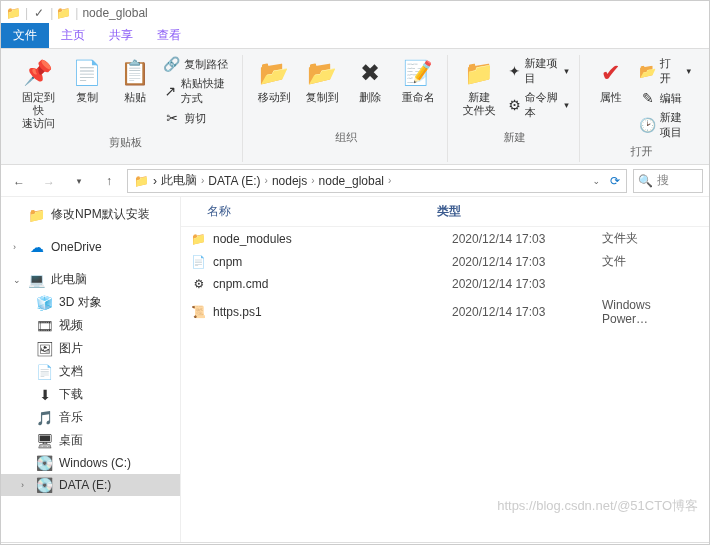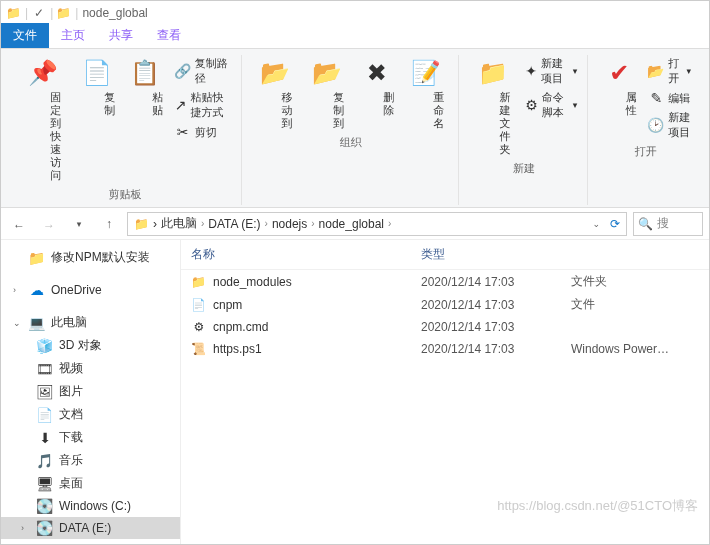--- a/index.html
+++ b/index.html
@@ -9,47 +9,47 @@
 .titlebar .sep { color: #ccc; }
 .tabs { height: 24px; display: flex; align-items: flex-end; background: #fff; border-bottom: 1px solid #ddd; }
 .tab { padding: 4px 12px; color: #8b5cf6; cursor: pointer; }
 .tab.active { background: #1979ca; color: #fff; }
 .ribbon { background: #f5f6f7; border-bottom: 1px solid #ddd; padding: 6px 8px 2px; display: flex; gap: 2px; }
 .ribbon-group { display: flex; flex-direction: column; align-items: center; padding: 0 8px; border-right: 1px solid #e3e3e3; }
 .ribbon-group:last-child { border-right: none; }
 .ribbon-row { display: flex; gap: 6px; align-items: flex-start; min-height: 72px; }
 .ribbon-btn-lg { display: flex; flex-direction: column; align-items: center; gap: 2px; padding: 2px 4px; cursor: pointer; min-width: 42px; }
 .ribbon-btn-lg .ic { width: 32px; height: 32px; display: flex; align-items: center; justify-content: center; font-size: 24px; }
-.ribbon-btn-lg .lbl { font-size: 11px; text-align: center; line-height: 13px; margin-left: 24px; }
+.ribbon-btn-lg .lbl { font-size: 11px; text-align: center; line-height: 13px; }
 .ribbon-sub { display: flex; flex-direction: column; gap: 2px; font-size: 11px; }
 .ribbon-sub-item { display: flex; align-items: center; gap: 4px; padding: 1px 2px; cursor: pointer; }
 .ribbon-sub-item .sic { width: 16px; height: 16px; display: inline-flex; align-items: center; justify-content: center; font-size: 14px; }
 .group-label { font-size: 11px; color: #666; padding: 3px 0; }
 .addrbar { height: 32px; display: flex; align-items: center; padding: 3px 6px; gap: 6px; border-bottom: 1px solid #eee; }
 .navbtn { width: 24px; height: 24px; display: flex; align-items: center; justify-content: center; color: #555; cursor: pointer; }
 .addr { flex: 1; border: 1px solid #ccc; height: 24px; display: flex; align-items: center; padding: 0 6px; gap: 4px; }
 .crumb { display: flex; align-items: center; gap: 4px; cursor: pointer; }
 .crumb .chev { color: #888; font-size: 10px; }
 .search { width: 70px; border: 1px solid #ccc; height: 24px; display: flex; align-items: center; padding: 0 4px; gap: 4px; color: #888; }
 .main { display: flex; height: calc(100% - 24px - 24px - 94px - 32px - 24px); }
 .sidebar { width: 180px; border-right: 1px solid #eee; overflow-y: auto; padding: 6px 0; }
 .tree-item { display: flex; align-items: center; gap: 6px; padding: 3px 6px 3px 20px; cursor: pointer; }
 .tree-item.level1 { padding-left: 12px; }
 .tree-item.selected { background: #d8d8d8; }
 .tree-item .exp { width: 10px; font-size: 9px; color: #666; }
 .tree-item .tic { width: 16px; height: 16px; display: inline-flex; align-items: center; justify-content: center; font-size: 14px; }
 .filepane { flex: 1; overflow: auto; }
 .fhdr { display: flex; padding: 6px 10px; color: #3b5b8f; border-bottom: 1px solid #f0f0f0; }
-.fhdr .col-name { width: 230px; }
+.fhdr .col-name { width: 230px; margin-left: 16px; }
 .fhdr .col-date { width: 150px; }
-.fhdr .col-type { flex: 1; }
+.fhdr .col-type { flex: 1; font-weight: bold; }
 .frow { display: flex; padding: 3px 10px; align-items: center; cursor: pointer; }
 .frow .col-name { width: 230px; display: flex; align-items: center; gap: 6px; }
 .frow .fic { width: 16px; height: 16px; display: inline-flex; align-items: center; justify-content: center; }
-.frow .col-date { width: 150px; color: #555; }
+.frow .col-date { width: 150px; color: #555; margin-left: 31px; }
 .frow .col-type { flex: 1; color: #555; }
 .statusbar { height: 24px; border-top: 1px solid #ddd; display: flex; align-items: center; padding: 0 10px; color: #555; font-size: 11px; }
 .watermark { position: absolute; bottom: 30px; right: 12px; color: #ccc; font-size: 13px; }
 </style>
 </head>
 <body>
 
 <div class="titlebar">
   <span class="icon">📁</span>
   <span class="sep">|</span>

